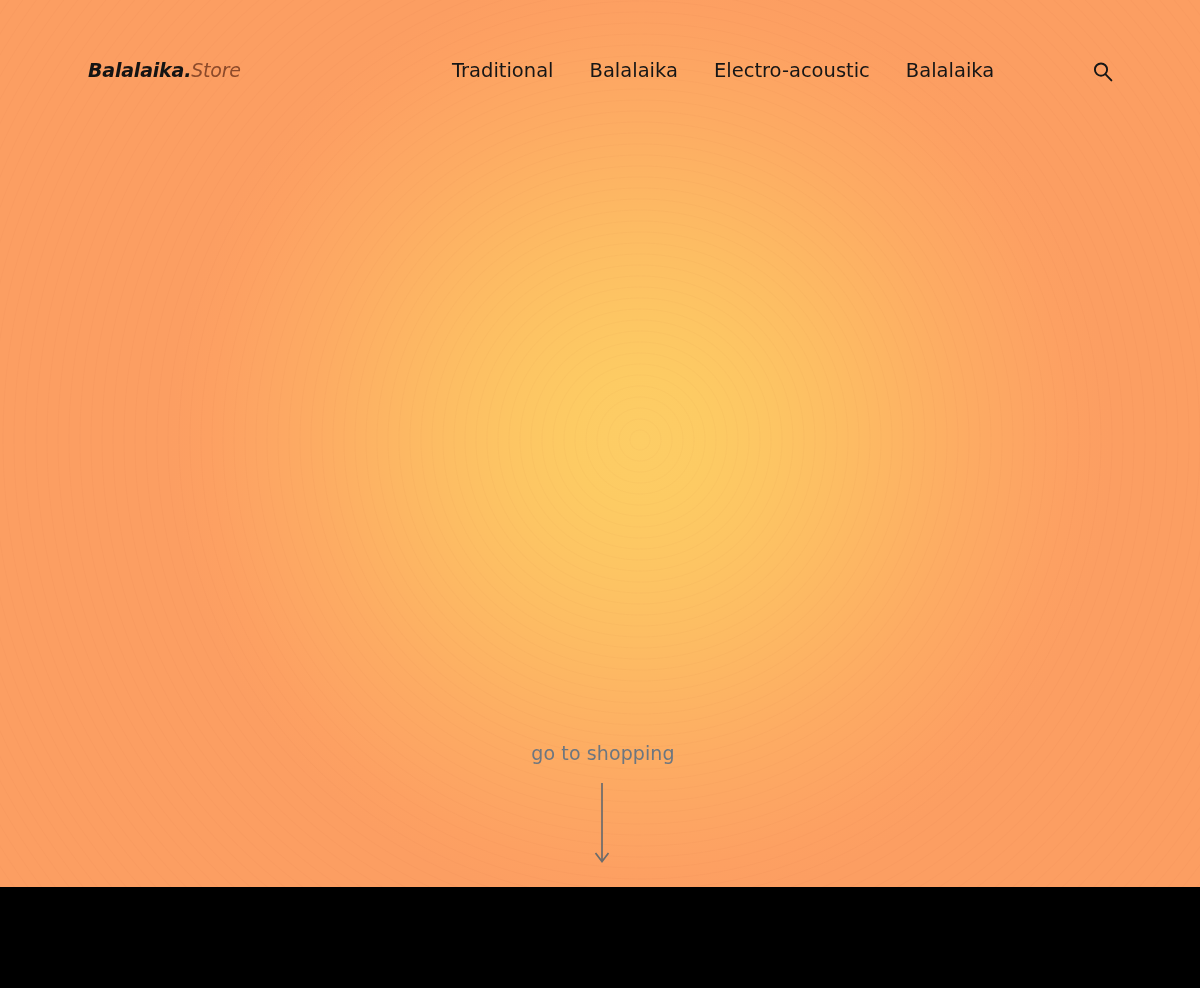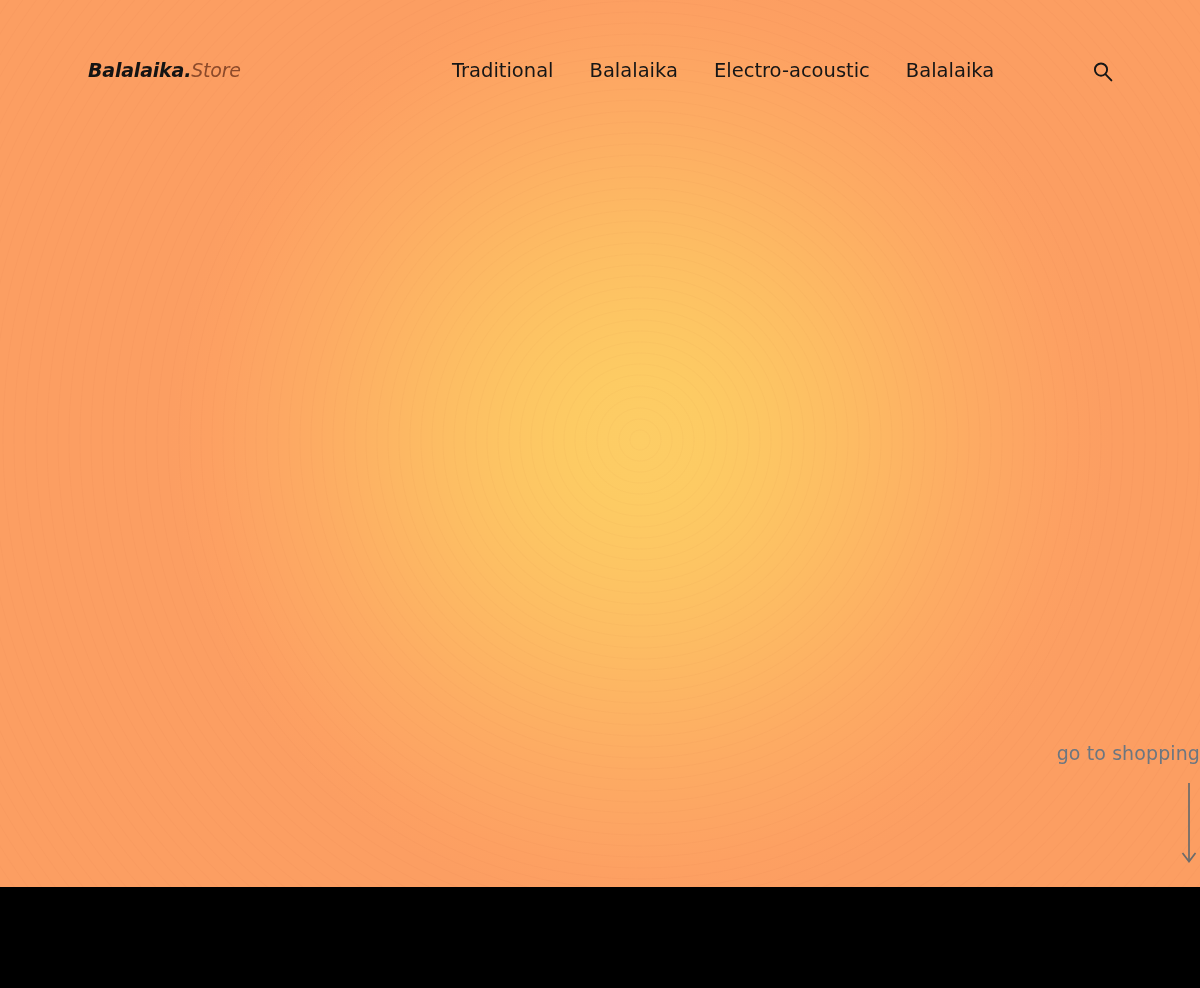--- a/index.html
+++ b/index.html
@@ -128,21 +128,21 @@
   .search-btn svg { display: block; }
 
   
   .scroll-cue {
     position: absolute;
     left: 0;
     top: 740px;
     width: 1200px;
     display: flex;
     flex-direction: column;
-    align-items: flex-end;
+    align-items: center;
     z-index: 4;
   }
   .scroll-label {
     font-size: 19px;
     line-height: 26px;
     color: #6c7680;
     font-weight: 400;
     letter-spacing: .1px;
     cursor: pointer;
     margin-left: 6px;

